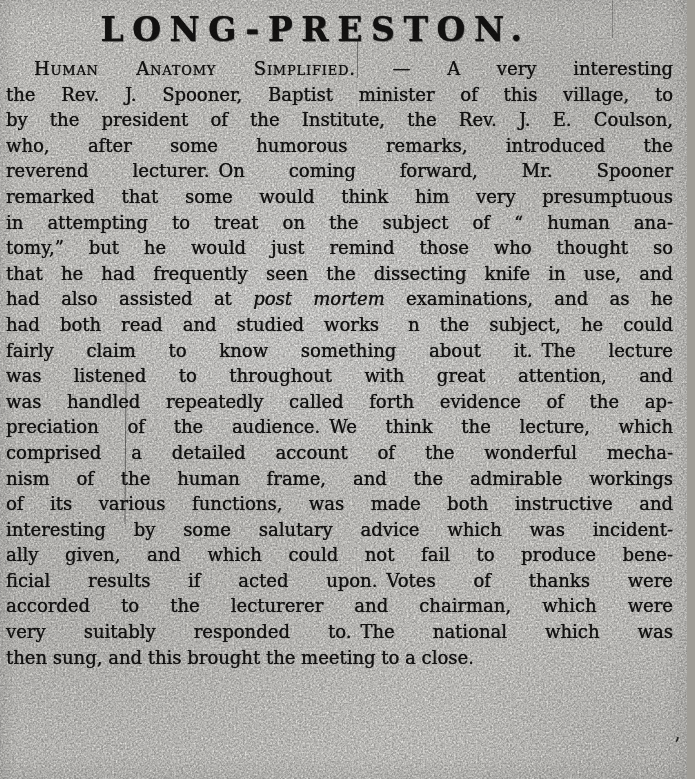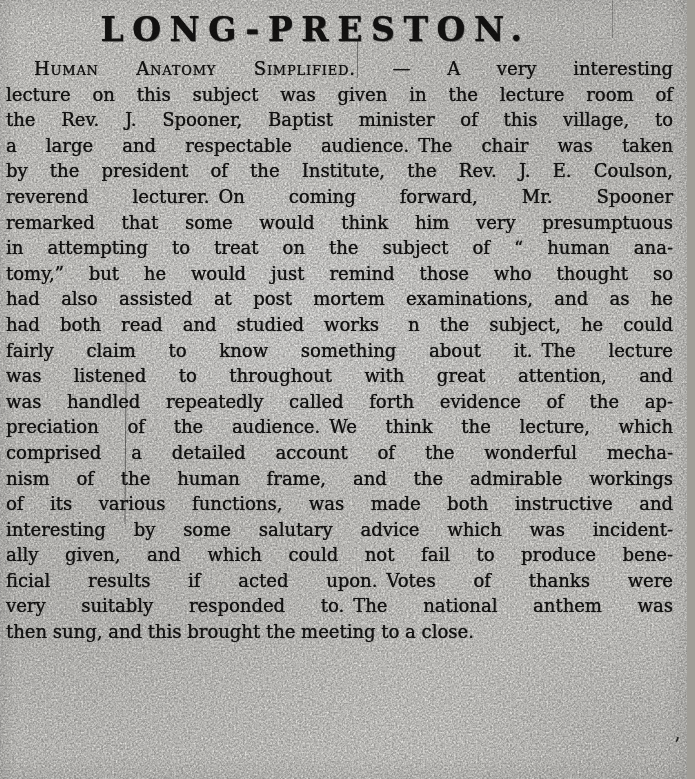--- a/index.html
+++ b/index.html
@@ -40,21 +40,21 @@
     text-align:justify;
     text-align-last:justify;
     -moz-text-align-last:justify;
     text-justify:inter-word;
     white-space:nowrap;
     text-shadow:0 0 0.8px rgba(15,15,15,0.8), 0.4px 0.4px 0 rgba(15,15,15,0.25);
   }
   .line.indent { text-indent:28px; }
   .line.no-just { text-align-last:left; -moz-text-align-last:left; }
   .smallcaps { font-variant:small-caps; letter-spacing:0.045em; }
-  .italic { }
+  .italic { font-style:italic; }
   .scratch { position:absolute; width:1px; pointer-events:none; }
   .s1 { left:125px; top:372px; height:152px; background:rgba(25,25,25,0.5);  transform:rotate(0.4deg); }
   .s2 { left:357px; top:40px;  height:38px;  background:rgba(35,35,35,0.45); }
   .s3 { left:612px; top:0;     height:38px;  background:rgba(55,55,55,0.35); }
   .stray {
     position:absolute; left:674px; top:733px;
     font-size:20px; color:#2a2a28;
     filter:blur(0.3px);
   }
   .noise {
@@ -65,41 +65,42 @@
   }
 </style>
 </head>
 <body>
 
 <div class="page">
   <div class="content">
     <h1 class="title">LONG-PRESTON.</h1>
     <div class="body-col">
         <div class="line indent"><span class="smallcaps">Human Anatomy Simplified.</span><span> — A very interesting</span></div>
-        <div class="line"><span>lecture on this subject was given in the lecture room of</span></div>
         <div class="line"><span>the Rev. J. Spooner, Baptist minister of this village, to</span></div>
-        <div class="line"><span>a large and respectable audience. The chair was taken</span></div>
         <div class="line"><span>by the president of the Institute, the Rev. J. E. Coulson,</span></div>
+        <div class="line"><span>who, after some humorous remarks, introduced the</span></div>
         <div class="line"><span>reverend lecturer. On coming forward, Mr. Spooner</span></div>
         <div class="line"><span>remarked that some would think him very presumptuous</span></div>
         <div class="line"><span>in attempting to treat on the subject of “ human ana-</span></div>
         <div class="line"><span>tomy,” but he would just remind those who thought so</span></div>
+        <div class="line"><span>that he had frequently seen the dissecting knife in use, and</span></div>
         <div class="line"><span>had also assisted at </span><span class="italic">post mortem</span><span> examinations, and as he</span></div>
         <div class="line"><span>had both read and studied works  n the subject, he could</span></div>
         <div class="line"><span>fairly claim to know something about it. The lecture</span></div>
         <div class="line"><span>was listened to throughout with great attention, and</span></div>
         <div class="line"><span>was handled repeatedly called forth evidence of the ap-</span></div>
         <div class="line"><span>preciation of the audience. We think the lecture, which</span></div>
         <div class="line"><span>comprised a detailed account of the wonderful mecha-</span></div>
         <div class="line"><span>nism of the human frame, and the admirable workings</span></div>
         <div class="line"><span>of its various functions, was made both instructive and</span></div>
         <div class="line"><span>interesting by some salutary advice which was incident-</span></div>
         <div class="line"><span>ally given, and which could not fail to produce bene-</span></div>
         <div class="line"><span>ficial results if acted upon. Votes of thanks were</span></div>
-        <div class="line"><span>very suitably responded to. The national anthem was</span></div>
+        <div class="line"><span>accorded to the lecturerer and chairman, which were</span></div>
+        <div class="line"><span>very suitably responded to. The national which was</span></div>
         <div class="line no-just"><span>then sung, and this brought the meeting to a close.</span></div>
       </div>
   </div>
 
   <div class="scratch s1"></div>
   <div class="scratch s2"></div>
   <div class="scratch s3"></div>
   <span class="stray">’</span>
 
   <svg class="noise" width="695" height="779" aria-hidden="true">

